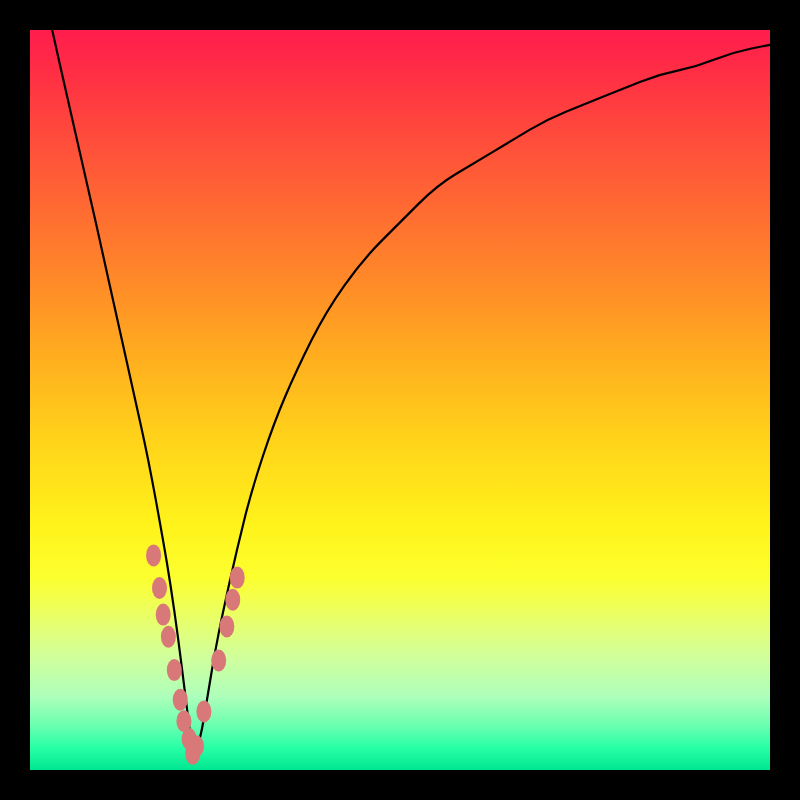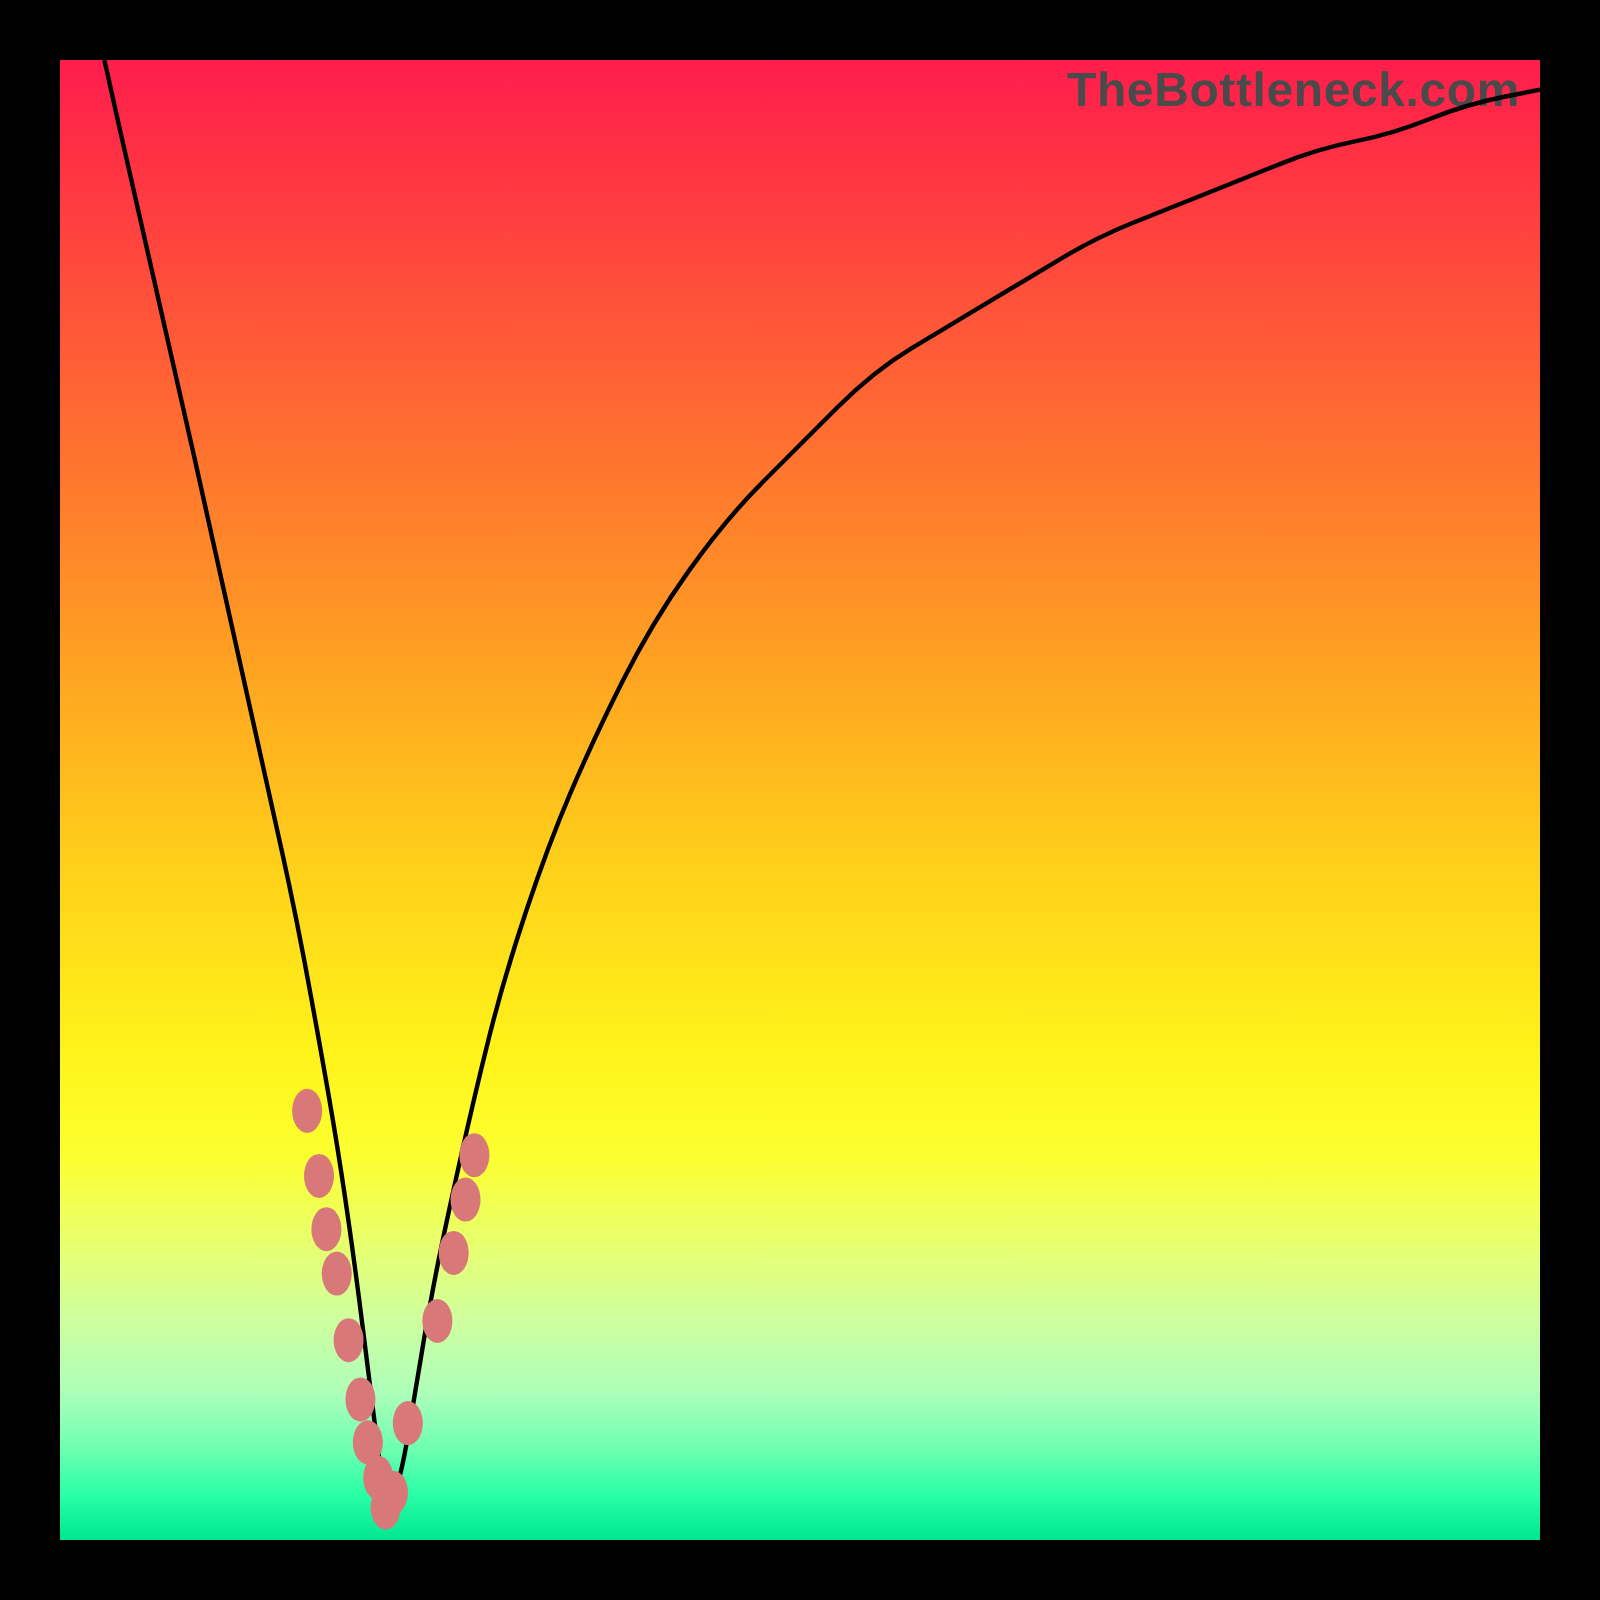--- a/index.html
+++ b/index.html
@@ -71,21 +71,20 @@
     fill: #d97878;
     stroke: none;
   }
 </style>
 </head>
 <body>
 
 <div class="frame">
   <div class="plot-area">
 
-    <div class="watermark">TheBottleneck.com</div>
 
     <svg class="curve" viewBox="0 0 740 740" preserveAspectRatio="none">
       <path id="curve-path" class="curve-path" d="M 22.20 0.00 Q 22.20 0.00 29.60 33.30 Q 37.00 66.60 48.10 114.70 Q 59.20 162.80 66.60 196.10 Q 74.00 229.40 81.40 262.70 Q 88.80 296.00 96.20 329.30 Q 103.60 362.60 111.00 395.90 Q 118.40 429.20 125.80 469.90 Q 133.20 510.60 136.90 532.80 Q 140.60 555.00 144.30 580.90 Q 148.00 606.80 151.70 636.40 Q 155.40 666.00 159.10 695.60 Q 162.80 725.20 166.50 717.80 Q 170.20 710.40 173.90 688.20 Q 177.60 666.00 181.30 643.80 Q 185.00 621.60 188.70 603.10 Q 192.40 584.60 199.80 551.30 Q 207.20 518.00 214.60 488.40 Q 222.00 458.80 233.10 425.50 Q 244.20 392.20 255.30 366.30 Q 266.40 340.40 281.20 310.80 Q 296.00 281.20 314.50 255.30 Q 333.00 229.40 351.50 210.90 Q 370.00 192.40 388.50 173.90 Q 407.00 155.40 425.50 144.30 Q 444.00 133.20 462.50 122.10 Q 481.00 111.00 499.50 99.90 Q 518.00 88.80 536.50 81.40 Q 555.00 74.00 573.50 66.60 Q 592.00 59.20 610.50 51.80 Q 629.00 44.40 647.50 40.70 Q 666.00 37.00 684.50 29.60 Q 703.00 22.20 721.50 18.50 T 740.00 14.80"></path>
       <g id="markers" class="markers" fill="#d97878">
           <ellipse cx="123.58" cy="525.40" rx="7.5" ry="11"></ellipse>
           <ellipse cx="129.50" cy="557.96" rx="7.5" ry="11"></ellipse>
           <ellipse cx="133.20" cy="584.60" rx="7.5" ry="11"></ellipse>
           <ellipse cx="138.38" cy="606.80" rx="7.5" ry="11"></ellipse>
           <ellipse cx="144.30" cy="640.10" rx="7.5" ry="11"></ellipse>
           <ellipse cx="150.22" cy="669.70" rx="7.5" ry="11"></ellipse>

